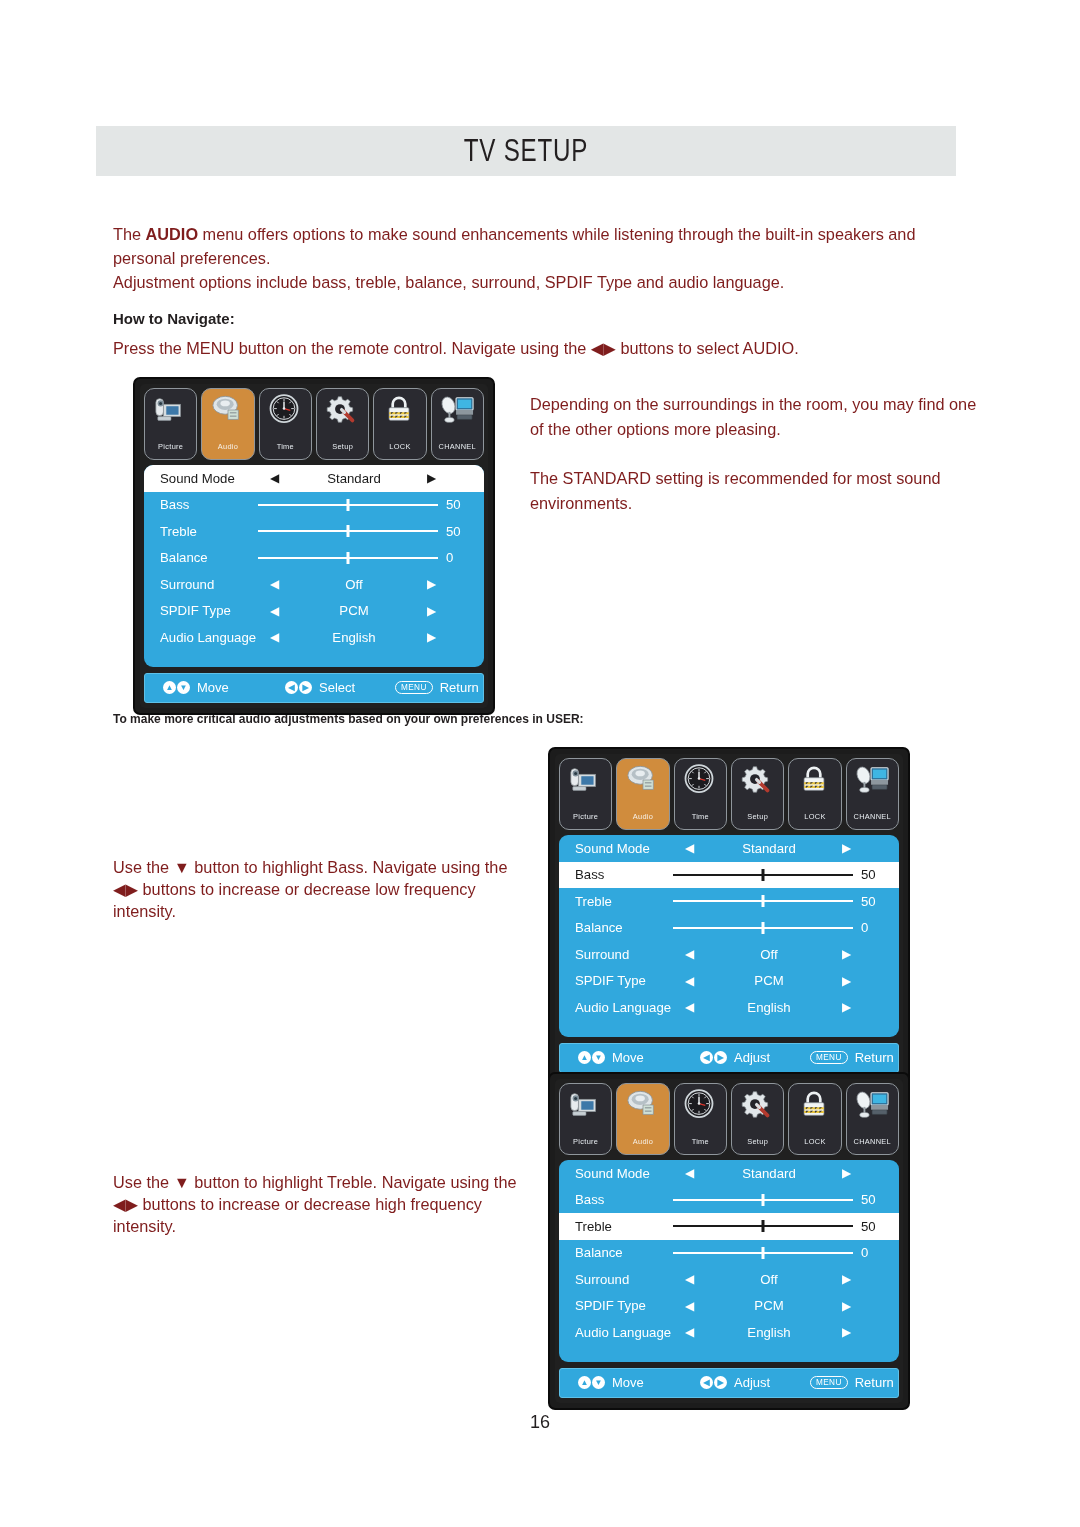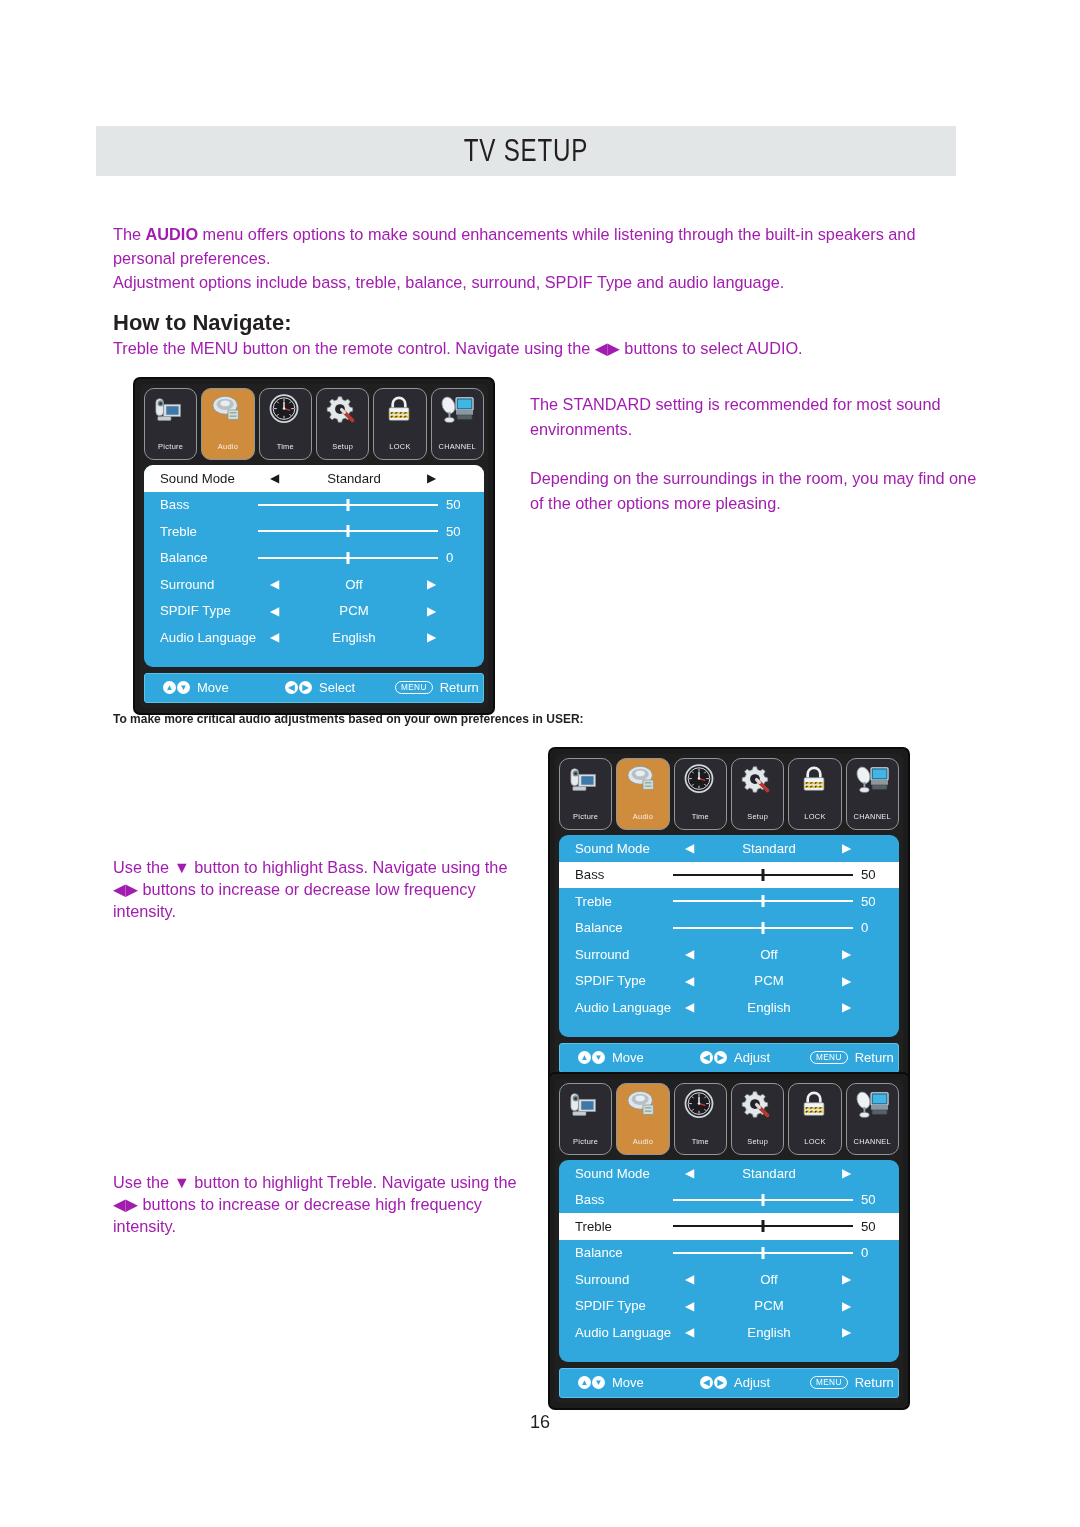--- a/index.html
+++ b/index.html
@@ -32,24 +32,24 @@
   .audio-head{position:absolute;left:98px;top:164px;display:flex;align-items:center;gap:14px;}
   .audio-head-icon{
     width:42px;height:42px;background:#2b2b33;border:1px solid #9aa0a6;
     border-radius:2px;position:relative;overflow:hidden;
   }
   .audio-head-title{
     font-size:23px;font-weight:bold;letter-spacing:0.5px;color:#1a1a1a;
   }
 
   
-  .para{position:absolute;font-size:16.3px;line-height:24px;color:#a21caf;}
+  .para{position:absolute;font-size:16.3px;line-height:24px;color:#7f1d1d;}
   .intro{left:113px;top:222px;width:860px;}
   .intro b{font-weight:bold;}
-  .howto-label{position:absolute;left:113px;top:310px;font-size:22px;font-weight:bold;color:#231f20;}
+  .howto-label{position:absolute;left:113px;top:310px;font-size:15px;font-weight:bold;color:#231f20;}
   .howto-text{left:113px;top:336px;width:860px;}
 
   .rightcol{left:530px;top:392px;width:450px;line-height:25px;}
   .rightcol p{margin:0 0 24px 0;}
   .rightcol p:last-child{margin-bottom:0;}
 
   .critical{position:absolute;left:113px;top:712px;width:870px;font-size:12px;font-weight:bold;color:#231f20;}
 
   .leftnote1{left:113px;top:856px;width:420px;line-height:22px;}
   .leftnote2{left:113px;top:1171px;width:420px;line-height:22px;}
@@ -140,25 +140,25 @@
     <div class="header-title">TV SETUP</div>
   </div>
 
 
   <div class="para intro">
     <span>The </span><b>AUDIO</b><span> menu offers options to make sound enhancements while listening through the built-in speakers and personal preferences.</span><br>
     <span>Adjustment options include bass, treble, balance, surround, SPDIF Type and audio language.</span>
   </div>
 
   <div class="howto-label">How to Navigate:</div>
-  <div class="para howto-text">Treble the MENU button on the remote control. Navigate using the ◀▶ buttons to select AUDIO.</div>
+  <div class="para howto-text">Press the MENU button on the remote control. Navigate using the ◀▶ buttons to select AUDIO.</div>
 
   <div class="para rightcol">
+    <p>Depending on the surroundings in the room, you may find one of the other options more pleasing.</p>
     <p>The STANDARD setting is recommended for most sound environments.</p>
-    <p>Depending on the surroundings in the room, you may find one of the other options more pleasing.</p>
   </div>
 
   <div class="critical">To make more critical audio adjustments based on your own preferences in USER:</div>
 
   <div class="para leftnote1">Use the ▼ button to highlight Bass. Navigate using the ◀▶ buttons to increase or decrease low frequency intensity.</div>
   <div class="para leftnote2">Use the ▼ button to highlight Treble. Navigate using the ◀▶ buttons to increase or decrease high frequency intensity.</div>
 
   <div class="pagenum">16</div>
 
   <div id="osd-host">

